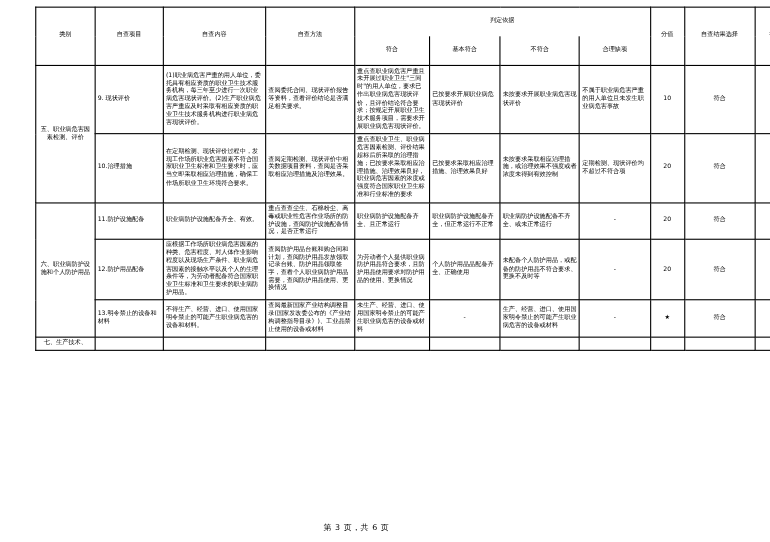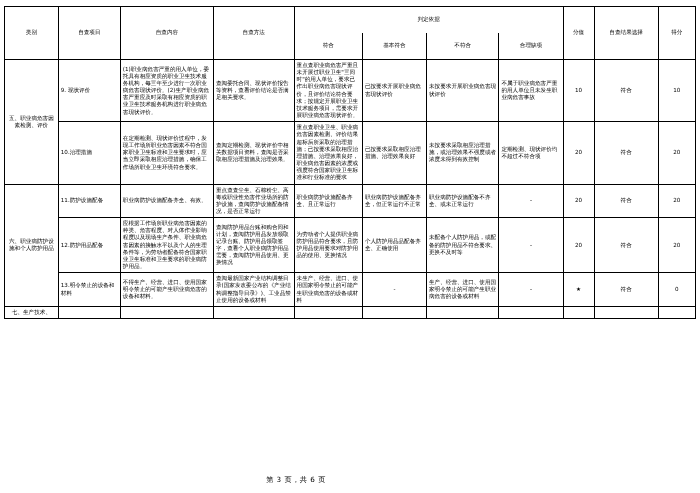--- a/index.html
+++ b/index.html
@@ -13,20 +13,21 @@
     font-family: "DejaVu Sans", sans-serif;
     color: #000;
     overflow: hidden;
   }
   .page {
     position: relative;
     width: 592px;
     height: 493px;
     box-sizing: border-box;
     padding: 6px 4px 0 4px;
+    margin-left: 28px;
   }
   table.audit {
     border-collapse: collapse;
     table-layout: fixed;
     width: 692px;
     margin: 0 auto;
   }
   table.audit td, table.audit th {
     border: 1px solid #000;
     vertical-align: middle;

